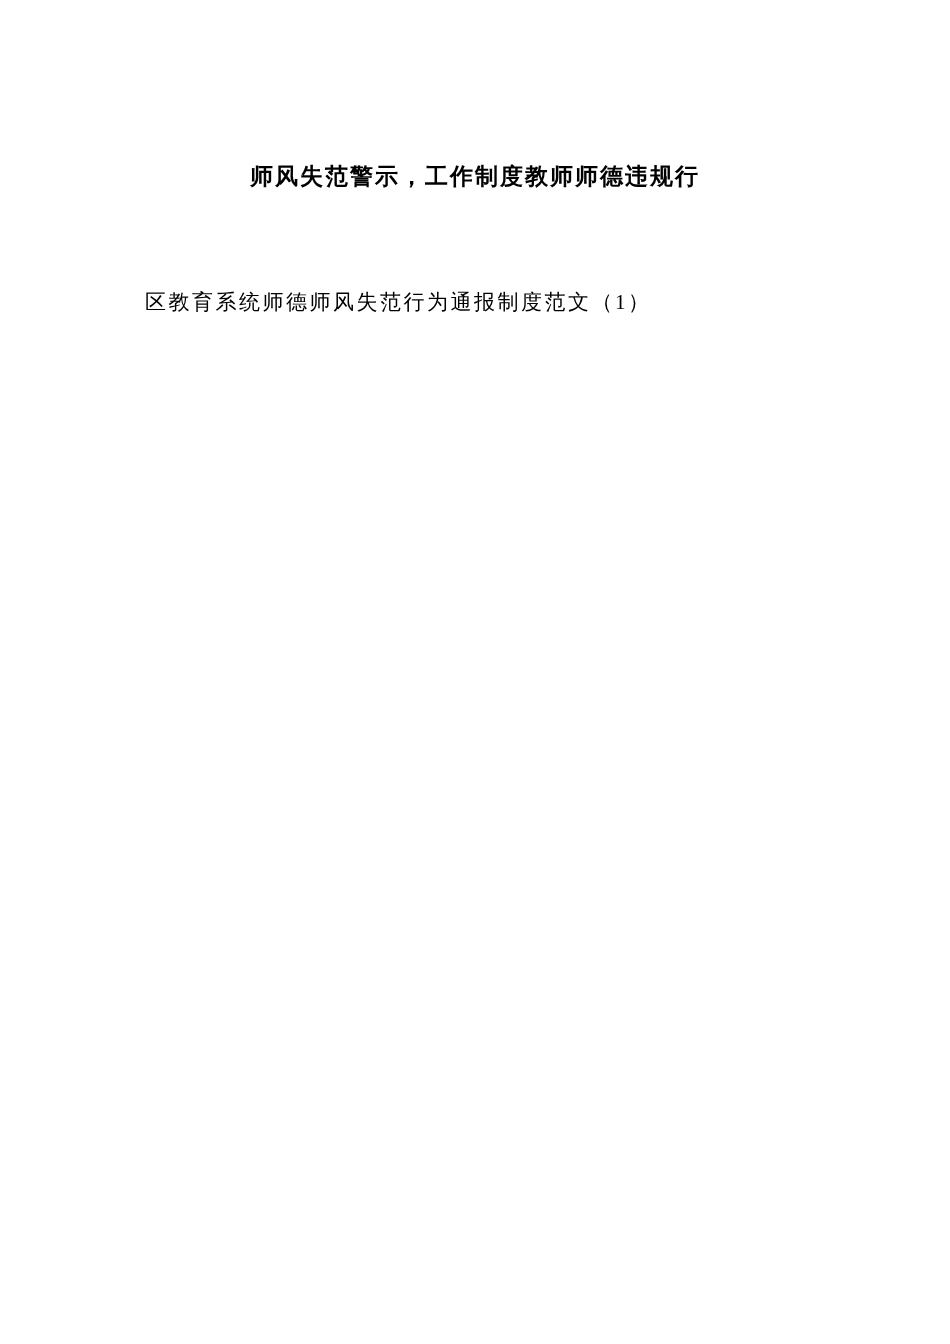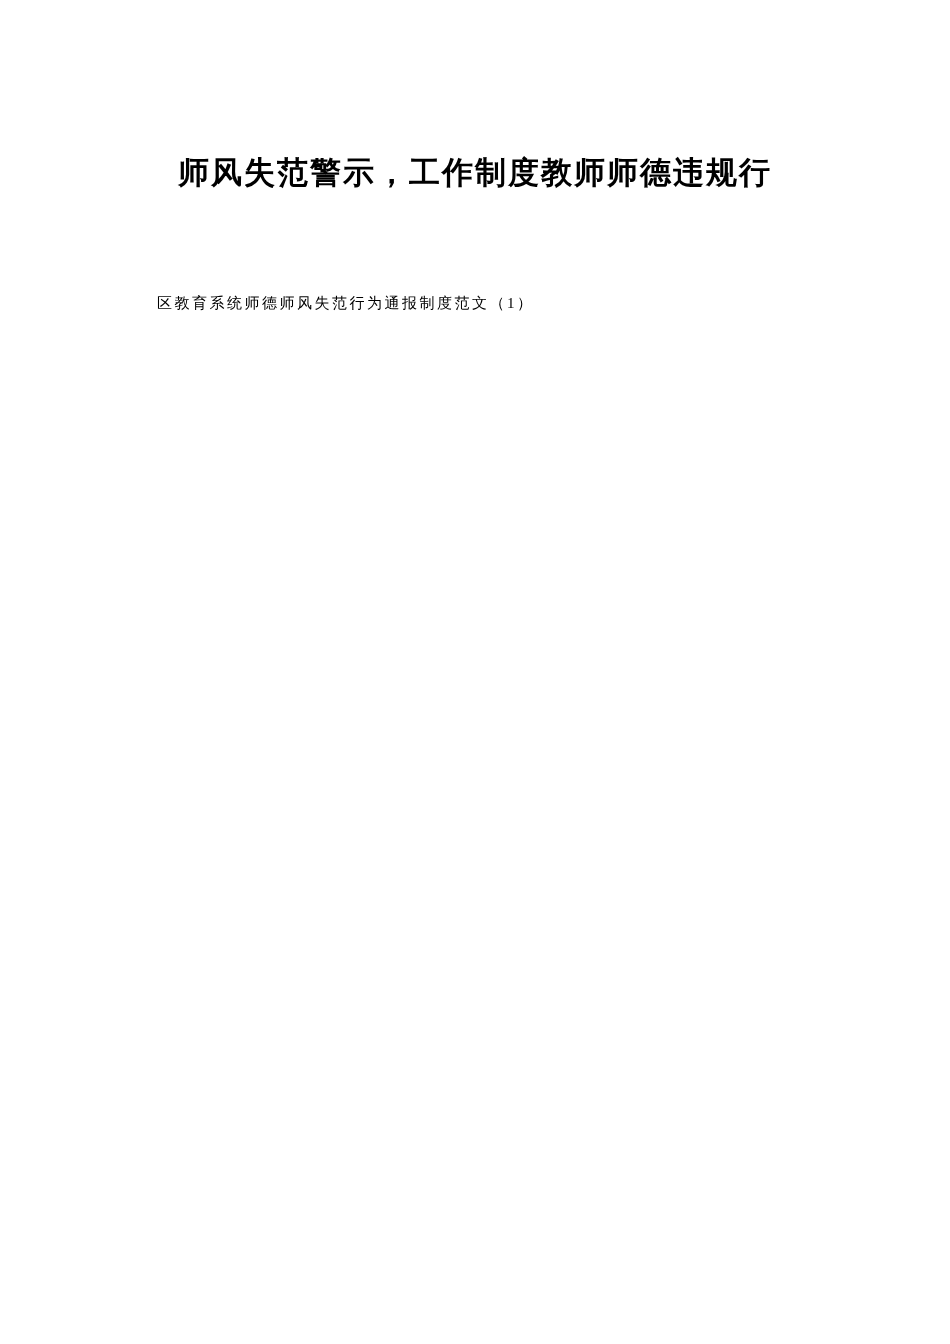--- a/index.html
+++ b/index.html
@@ -14,23 +14,23 @@
     font-family: "Liberation Serif", "DejaVu Serif", serif;
     overflow: hidden;
   }
   .page {
     box-sizing: border-box;
     width: 950px;
     height: 1344px;
     padding: 156px 145px 0 145px;
   }
   .doc-title {
-    margin: 0;
+    margin: 8px;
     text-align: center;
-    font-size: 31px;
+    font-size: 23px;
     font-weight: bold;
     letter-spacing: 2px;
     line-height: 1.1;
   }
   .doc-title .title-line {
     display: block;
   }
   .doc-title .title-line + .title-line {
     margin-top: 80px;
   }
@@ -39,22 +39,22 @@
     text-align: center;
     font-size: 28px;
     font-weight: bold;
     letter-spacing: 2px;
     line-height: 1.1;
   }
   .doc-body {
     margin-top: 88px;
   }
   .para {
-    margin: 12px;
-    font-size: 15px;
+    margin: 0;
+    font-size: 21px;
     line-height: 50.5px;
     letter-spacing: 2.5px;
     text-align: justify;
     text-justify: inter-ideograph;
   }
   .para.indent {
     text-indent: 2em;
   }
 </style>
 </head>

